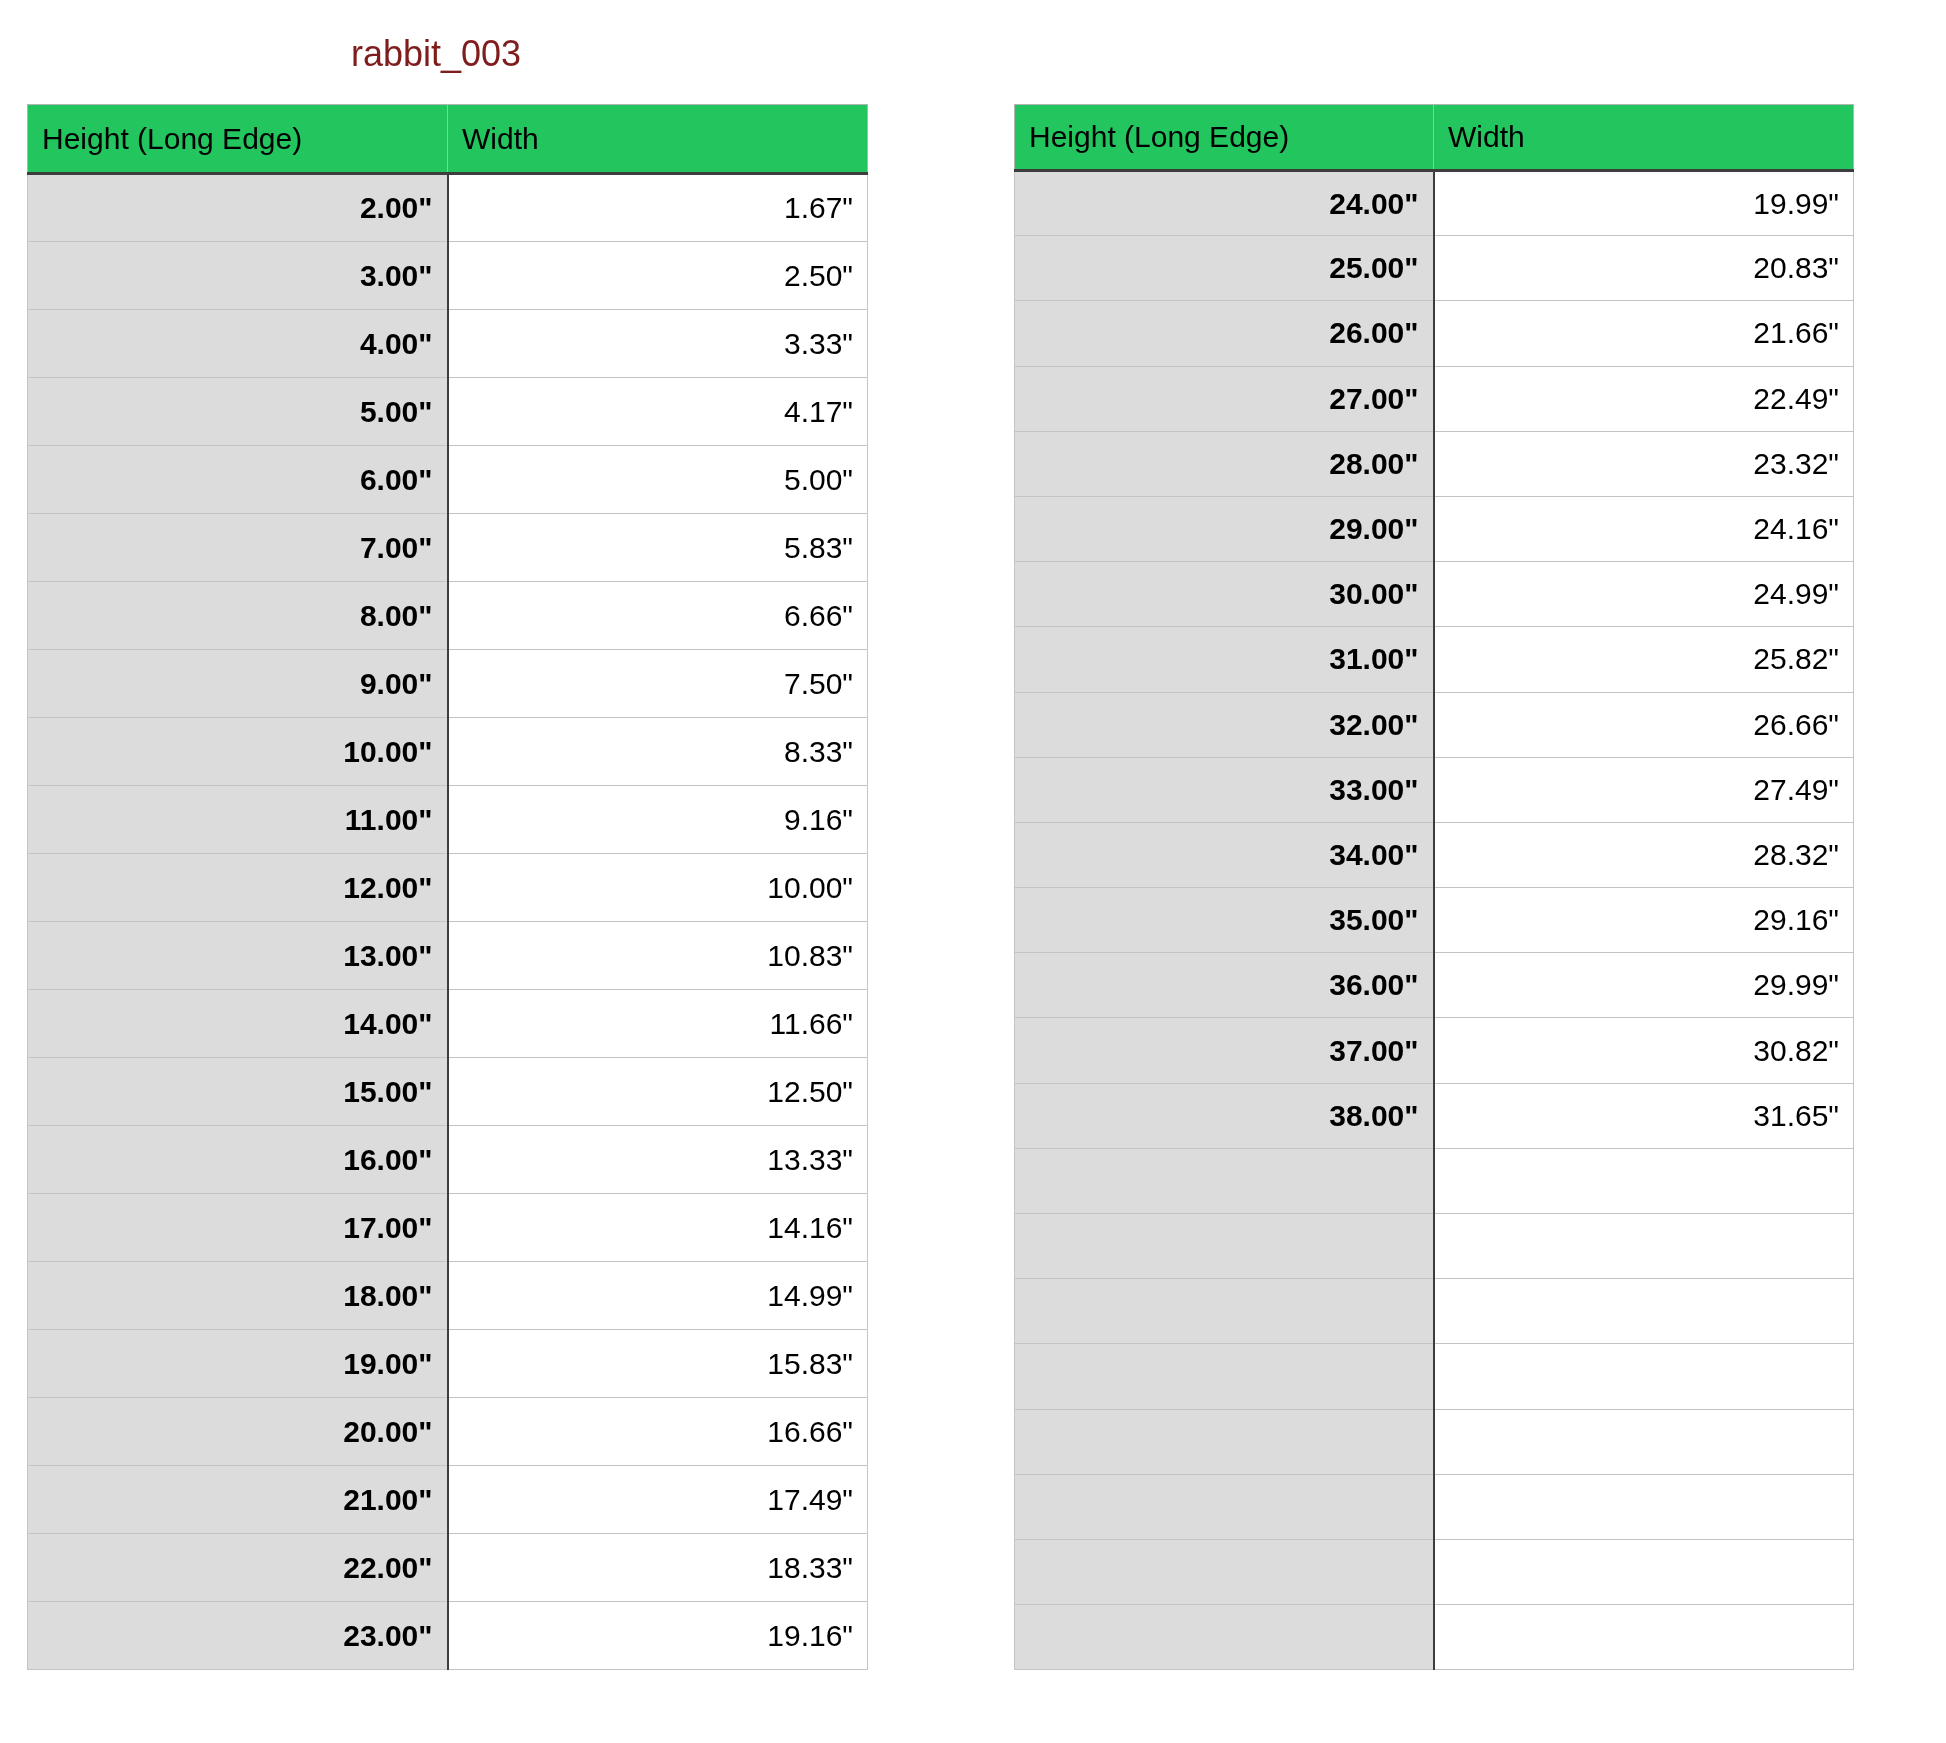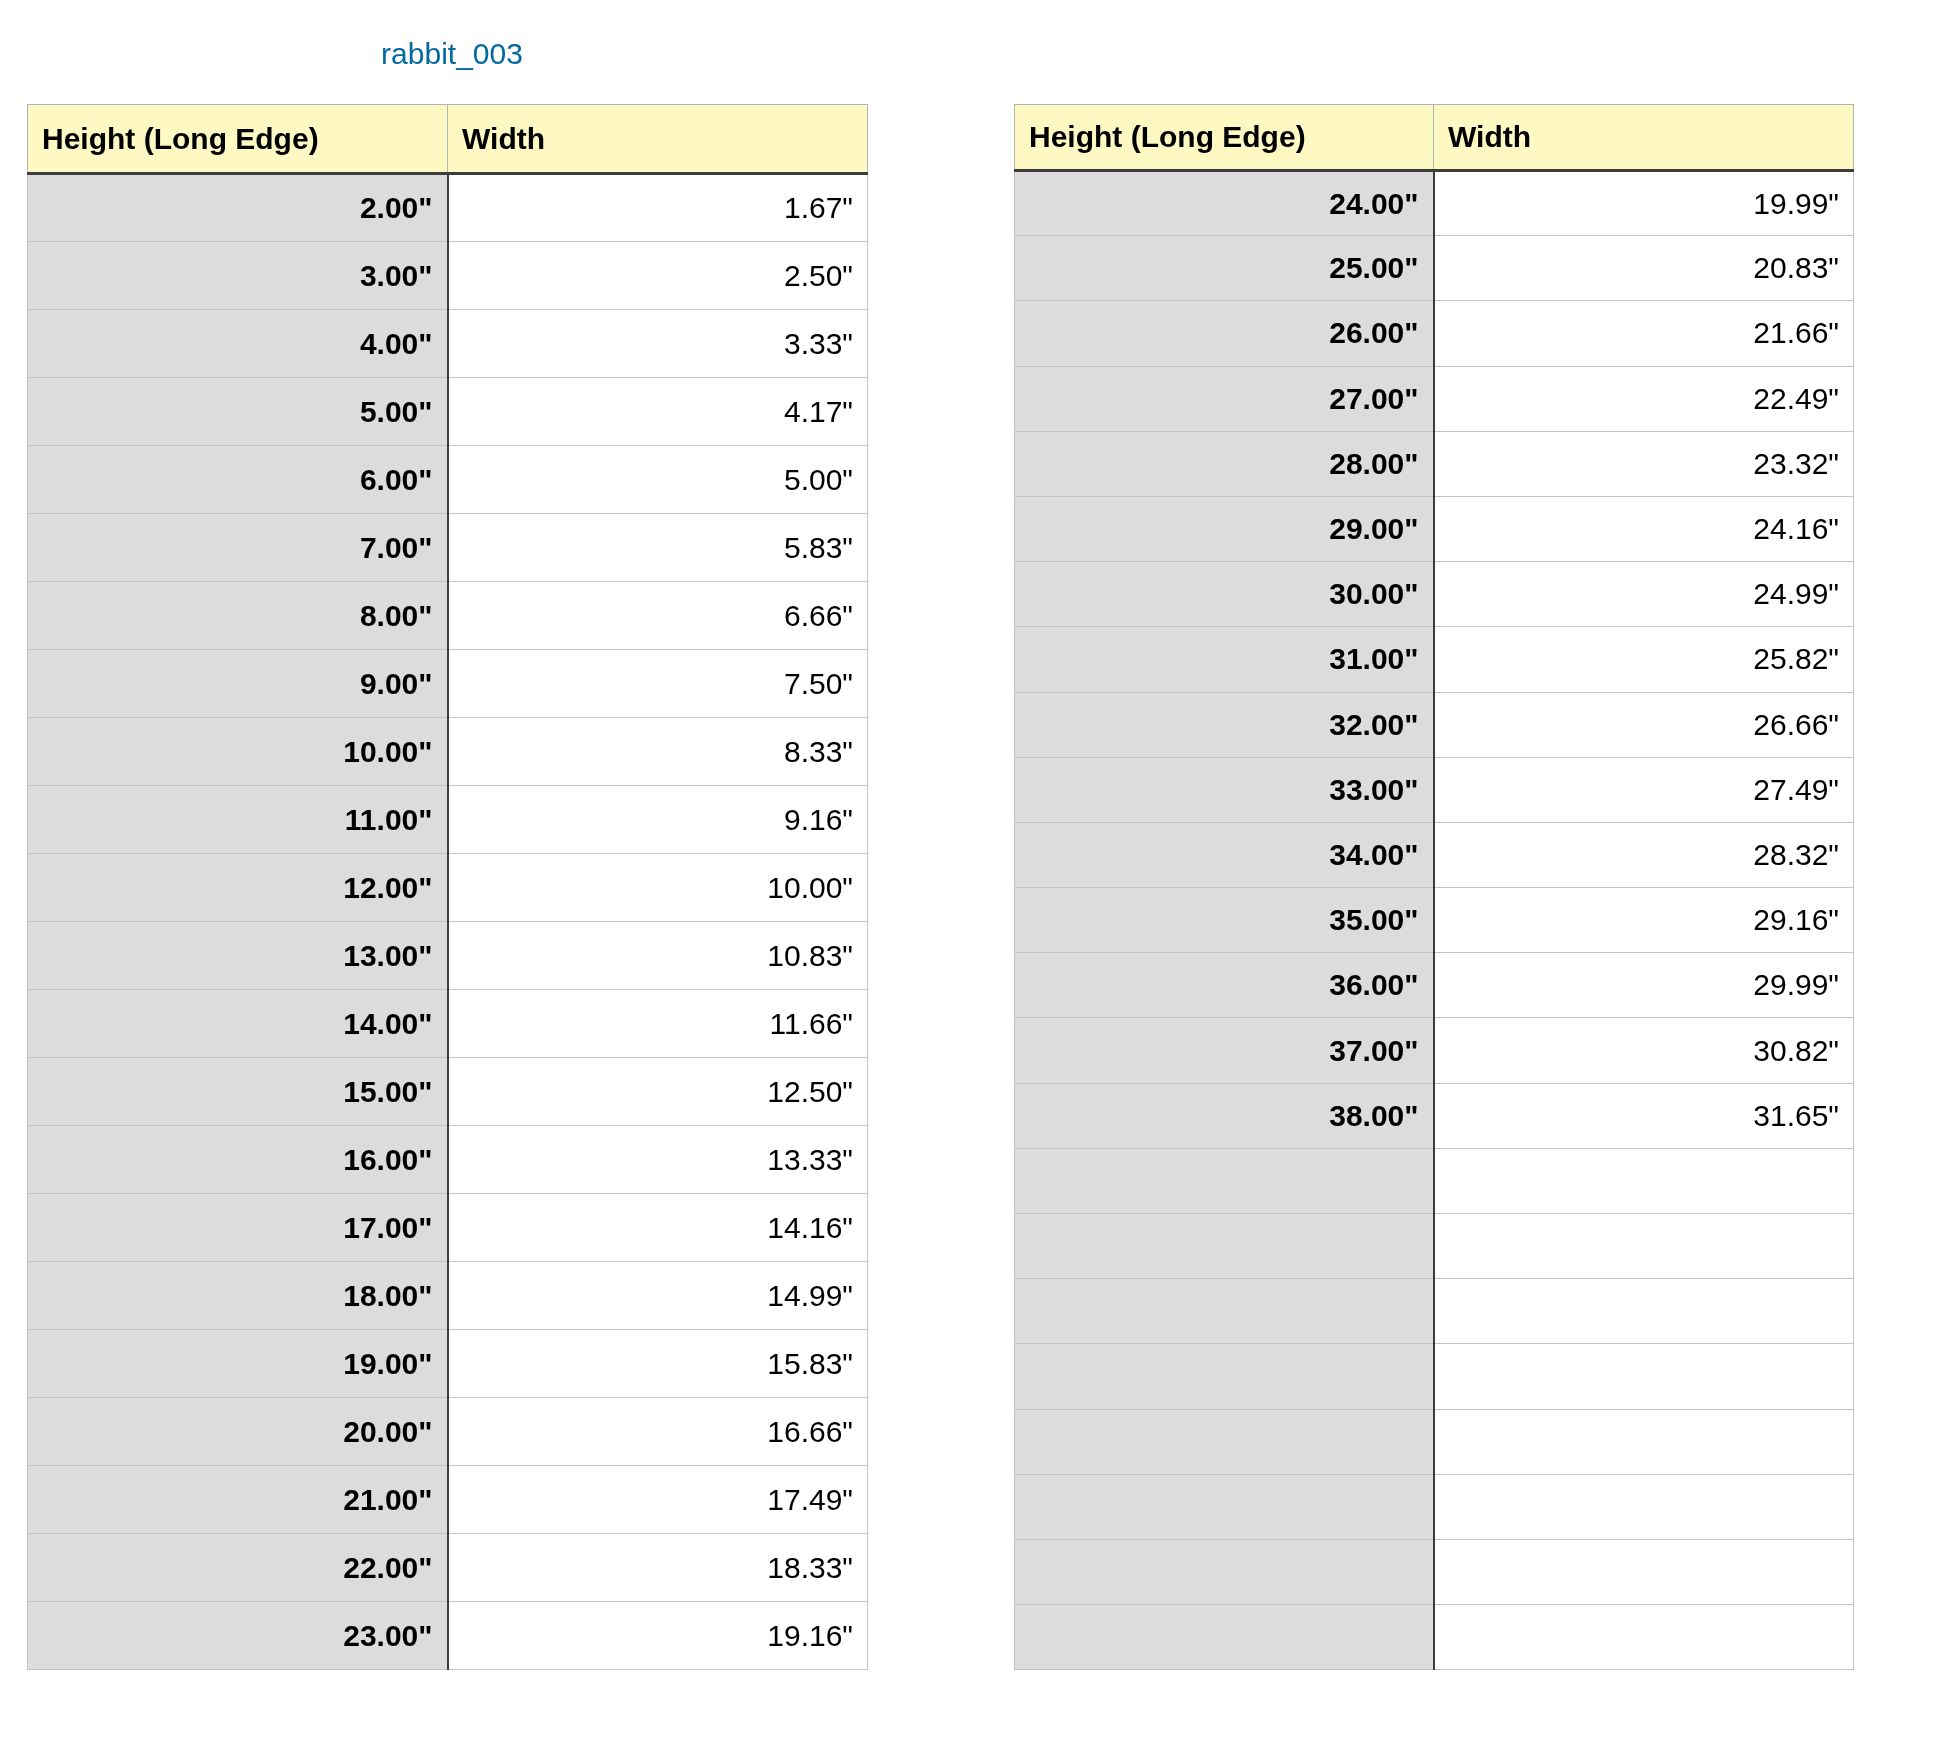--- a/index.html
+++ b/index.html
@@ -1,22 +1,22 @@
 <!DOCTYPE html>
 <html><head>
 <meta charset="utf-8">
 <style>
   html, body { margin: 0; padding: 0; background: #ffffff; }
   body { width: 1946px; height: 1743px; position: relative; overflow: hidden;
          font-family: "Liberation Sans", "DejaVu Sans", sans-serif; color: #000; }
-  .title { position: absolute; left: 32px; width: 840px; top: 34px; text-align: center;
-           font-size: 30px; line-height: 40px; color: #0369a1; }
+  .title { position: absolute; left: 16px; width: 840px; top: 34px; text-align: center;
+           font-size: 36px; line-height: 40px; color: #7f1d1d; }
   table.sheet { position: absolute; border-collapse: collapse; table-layout: fixed; }
   table.sheet th, table.sheet td { padding: 0 14px; box-sizing: border-box; }
-  table.sheet th { background: #fef9c3; font-weight: bold; font-size: 30px; text-align: left;
+  table.sheet th { background: #22c55e; font-weight: normal; font-size: 30px; text-align: left;
                    border: 1px solid #b3b5b4; border-bottom: 3px solid #3d3d3d; }
   table.sheet td { font-size: 30px; text-align: right; border: 1px solid #c4c4c4; }
   table.sheet td.hcol { background: #dcdcdc; font-weight: bold; border-right: 2px solid #3d3d3d; }
   table.sheet td.wcol { background: #ffffff; }
   #left-table { left: 27px; top: 104px; width: 840px; }
   #left-table th { height: 69px; }
   #left-table td { height: 68px; }
   #left-table col.c1 { width: 420px; }
   #left-table col.c2 { width: 420px; }
   #right-table { left: 1014px; top: 104px; width: 839px; }

